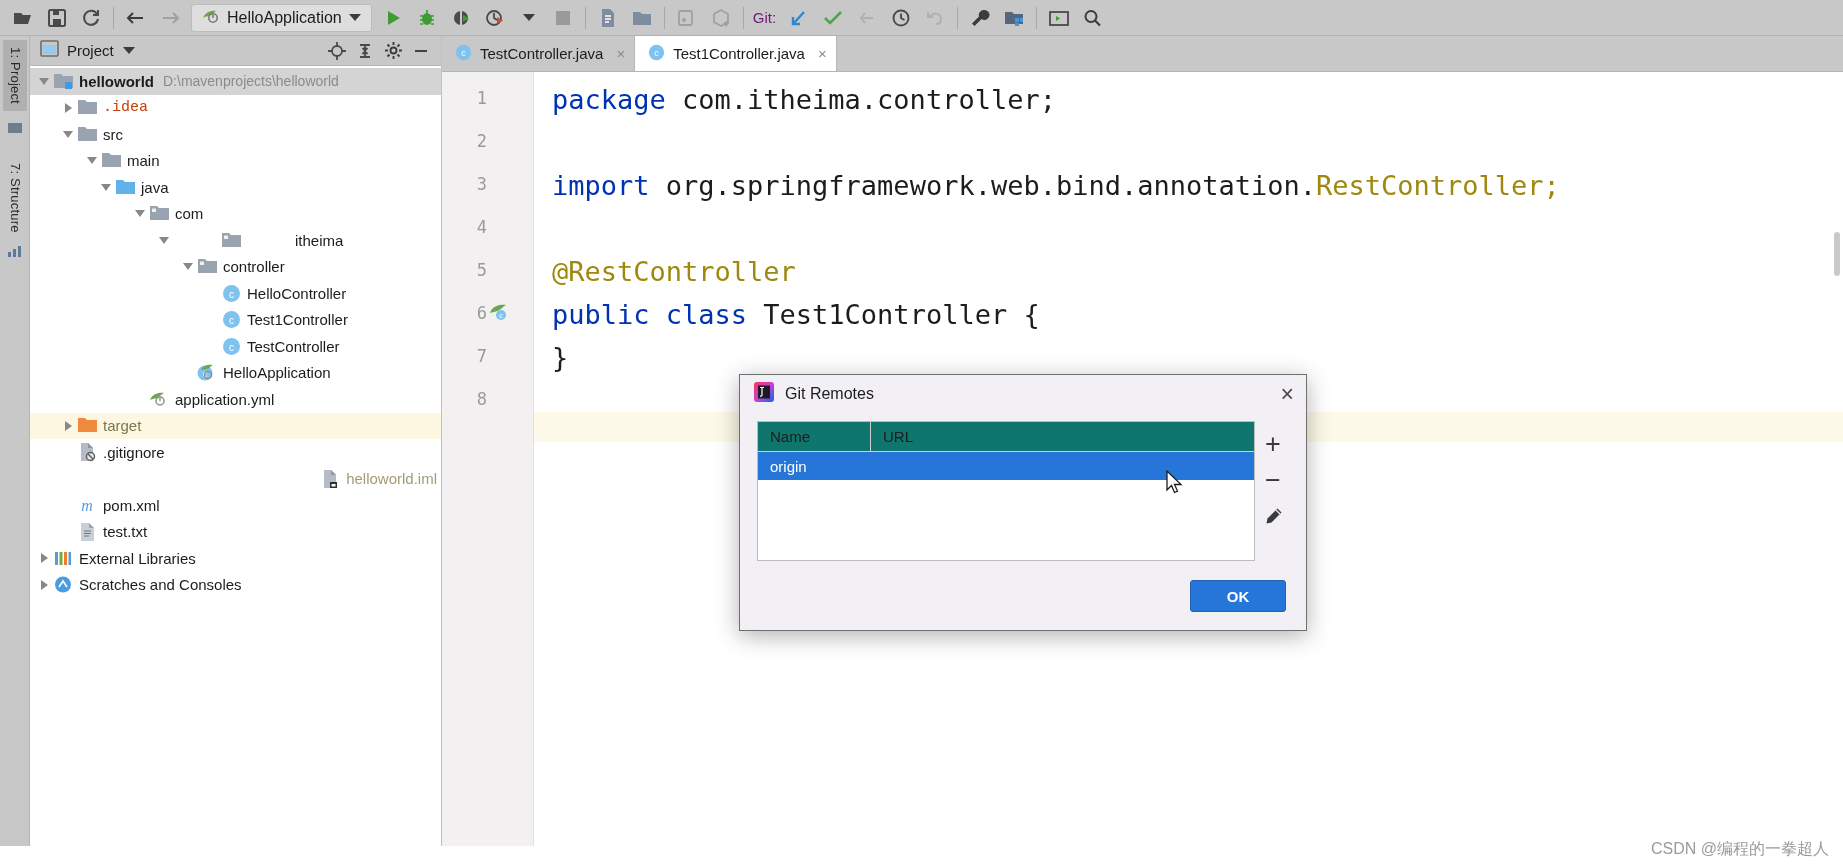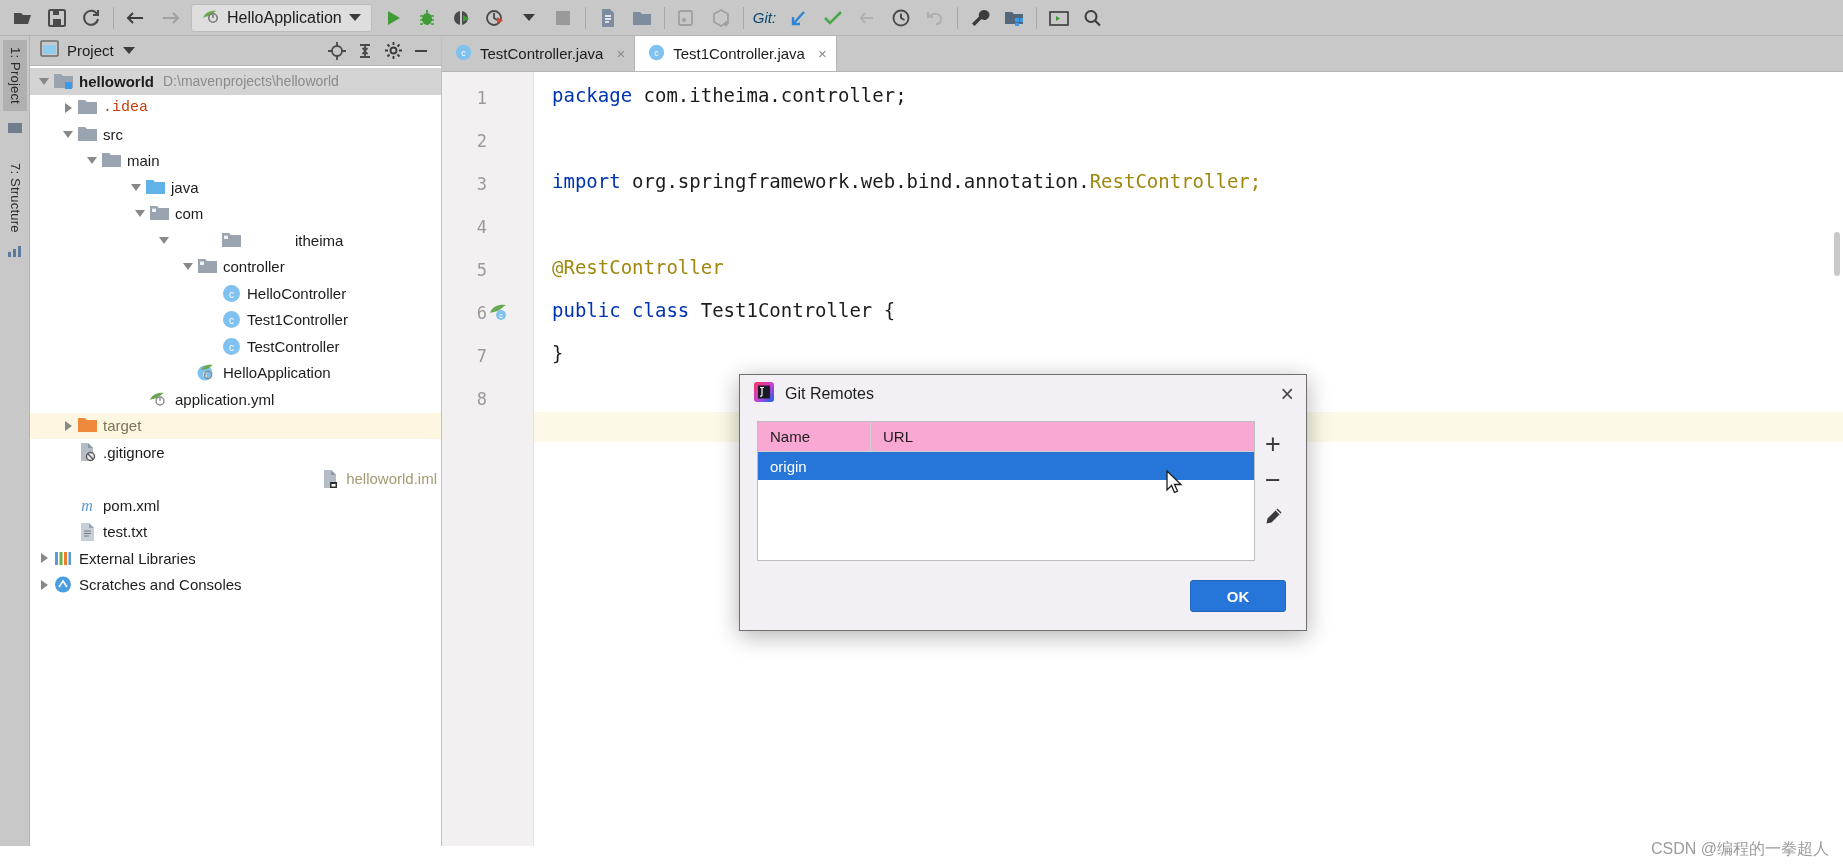--- a/index.html
+++ b/index.html
@@ -15,21 +15,21 @@
   .toolbar {
     position:absolute; left:0; top:0; width:1843px; height:36px;
     background:#c8c8c8; display:flex; align-items:center; padding-left:6px;
     border-bottom:1px solid #b4b4b4;
   }
   .tb-btn {
     width:34px; height:30px; display:flex; align-items:center; justify-content:center;
     position:relative;
   }
   .tb-sep { width:1px; height:22px; background:#a8a8a8; margin:0 5px; }
-  .tb-label { font-size:15px; color:#0c4a6e; padding:0 6px 0 4px;font-style:italic; }
+  .tb-label { font-size:15px; color:#701a75; padding:0 6px 0 4px; }
 
   .runcfg {
     display:flex; align-items:center; gap:7px; height:28px;
     background:#dedede; border:1px solid #bcbcbc; border-radius:3px;
     padding:0 10px 0 8px; margin:0 4px;
   }
   .runcfg-name { font-size:16px; color:#1c1c1c; }
 
   .caret-dn {
     width:0;height:0;border-left:6px solid transparent;border-right:6px solid transparent;
@@ -93,40 +93,40 @@
   .codewrap { position:relative; height:796px; background:#fff; display:flex; }
   .gutter {
     width:92px; flex:0 0 92px; background:#f3f0f2; position:relative;
     border-right:1px solid #e3e0e2;
   }
   .lnum {
     position:absolute; right:46px; font-size:17px; color:#9a9a9a;
     font-family:"DejaVu Sans Mono", monospace; text-align:right; width:28px;
   }
   .gicon { position:absolute; left:46px; width:22px; height:22px; }
-  .codearea { flex:1; position:relative; background:#fff; font-family:"DejaVu Sans Mono", monospace; font-size:19px; }
+  .codearea { flex:1; position:relative; background:#fff; font-family:"DejaVu Sans Mono", monospace; font-size:27px; }
   .cline { position:absolute; left:18px; white-space:pre; line-height:1; }
   .kw { color:#0033b3; }
   .id { color:#1c1c1c; }
   .ann { color:#9e880d; }
   .caretline { position:absolute; left:0; right:0; height:30px; background:#fcf9e8; }
 
   .scroll-right { position:absolute; right:3px; top:160px; width:6px; height:44px; background:#c9c9c9; border-radius:3px; }
   .dialog {
     position:absolute; left:739px; top:374px; width:568px; height:257px;
     background:#f2f0f4; border:1px solid #6f6f6f;
     box-shadow:0 5px 22px rgba(0,0,0,.30);
   }
   .dlg-title { height:38px; display:flex; align-items:center; padding:0 12px 0 13px; }
   .dlg-title-text { font-size:16px; color:#1c1c1c; margin-left:10px; }
   .dlg-x { margin-left:auto; font-size:23px; color:#4a4a4a; line-height:1; cursor:default; }
 
   .dlg-body { position:absolute; left:17px; top:46px; width:534px; height:140px; display:flex; }
   .tbl { flex:1; background:#fff; border:1px solid #bdbdbd; }
-  .tbl-head { display:flex; height:30px; background:#f9a8d4; border-bottom:1px solid #cfcfcf; }
+  .tbl-head { display:flex; height:30px; background:#0f766e; border-bottom:1px solid #cfcfcf; }
   .th { font-size:15px; color:#1c1c1c; display:flex; align-items:center; padding-left:12px; }
   .th.c1 { width:113px; border-right:1px solid #cfcfcf; }
   .th.c2 { flex:1; }
   .tr { display:flex; height:28px; align-items:center; }
   .tr.selected { background:#2675d9; color:#fff; }
   .td { font-size:15px; display:flex; align-items:center; padding-left:12px; }
   .td.c1 { width:113px; }
   .td.c2 { flex:1; }
 
   .sidebtns { width:36px; display:flex; flex-direction:column; align-items:center; padding-top:6px; gap:2px; }
@@ -410,21 +410,21 @@
           <span class="tw">
             <span class="arrow-d"></span>
           </span>
           <span class="ticon">
             <svg width="21" height="19" viewBox="0 0 21 19">
               <path d="M1 2h7l2 2h10v12H1z" fill="#9aa4b0"></path>
             </svg>
           </span>
           <span class="tlabel">main</span>
         </div>
-        <div class="trow" style="padding-left: 98px;">
+        <div class="trow" style="padding-left: 68px;">
           <span class="tw">
             <span class="arrow-d"></span>
           </span>
           <span class="ticon">
             <svg width="21" height="19" viewBox="0 0 21 19">
               <path d="M1 2h7l2 2h10v12H1z" fill="#61b2e8"></path>
             </svg>
           </span>
           <span class="tlabel">java</span>
         </div>

